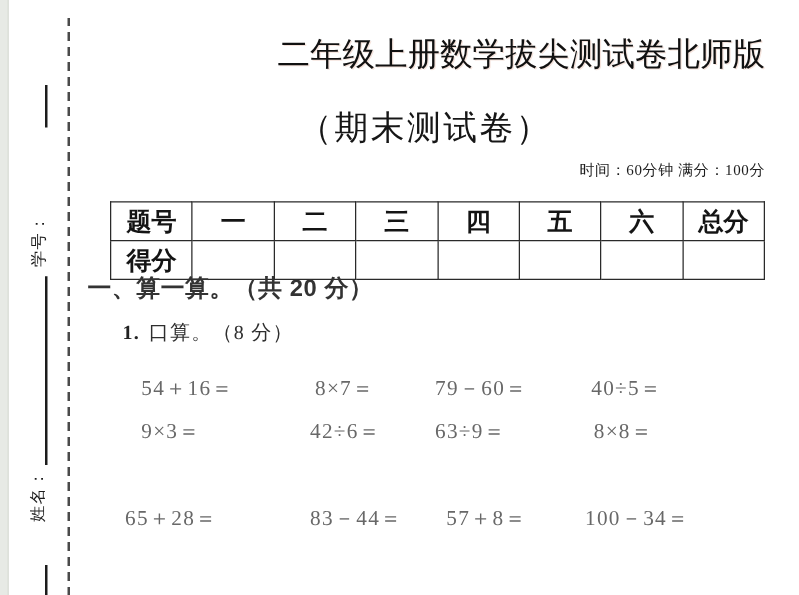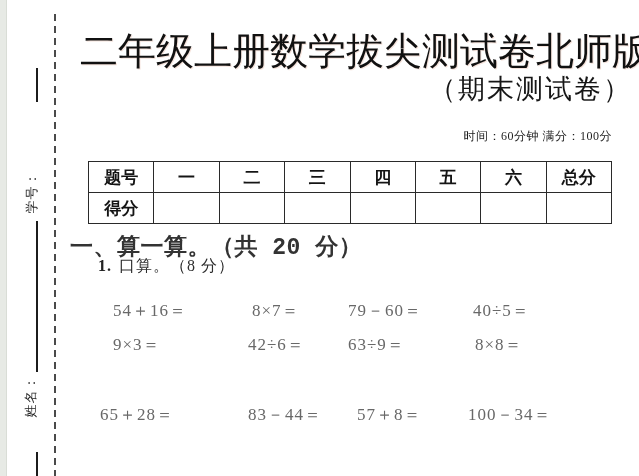--- a/index.html
+++ b/index.html
@@ -45,34 +45,34 @@
     transform-origin: center;
     text-align: center;
   }
   .ml-studentno { left: 7px;  top: 185px; }
   .ml-name      { left: 6px;  top: 389px; }
   .doc-title {
     position: absolute;
     left: 80px; top: 26px;
     width: 532px; height: 44px;
     margin: 0;
-    font-size: 38px;
+    font-size: 26px;
     font-weight: 500;
     letter-spacing: 0px;
-    text-align: left;
+    text-align: right;
     white-space: nowrap;
     color: #111;
     text-shadow: 1px 1px 0 rgba(200,100,60,0.18);
   }
   .doc-subtitle {
     position: absolute;
-    left: 48px; top: 71px;
+    left: 48px; top: 84px;
     width: 584px;
     font-size: 27px;
-    text-align: right;
+    text-align: center;
     letter-spacing: 2px;
     color: #161616;
   }
   .meta-note {
     position: absolute;
     top: 128px; right: 27px;
     font-size: 12px;
     letter-spacing: 0.5px;
     color: #1d1d1d;
   }
@@ -81,31 +81,31 @@
     left: 88px; top: 161px;
     width: 524px;
     border-collapse: collapse;
     table-layout: fixed;
   }
   table.score-table td {
     border: 1.2px solid #2a2a2a;
     height: 30px;
     text-align: center;
     vertical-align: middle;
-    font-size: 17px;
+    font-size: 20px;
     font-weight: 600;
     color: #141414;
     padding: 0;
   }
   .section-heading {
     position: absolute;
-    left: 70px; top: 231px;
-    font-family: Liberation Mono, monospace;
+    left: 70px; top: 218px;
+    font-family: Liberation Sans, sans-serif;
     font-weight: 700;
-    font-size: 23px;
+    font-size: 19px;
     letter-spacing: 0.5px;
     color: #333;
     white-space: nowrap;
   }
   .sub-question {
     position: absolute;
     left: 98px;
     font-size: 16px;
     color: #2e2e2e;
     letter-spacing: 1px;

